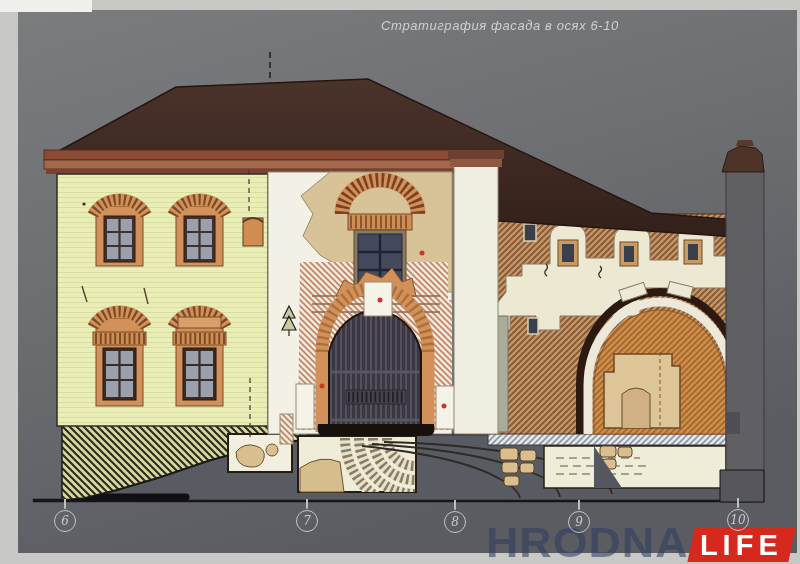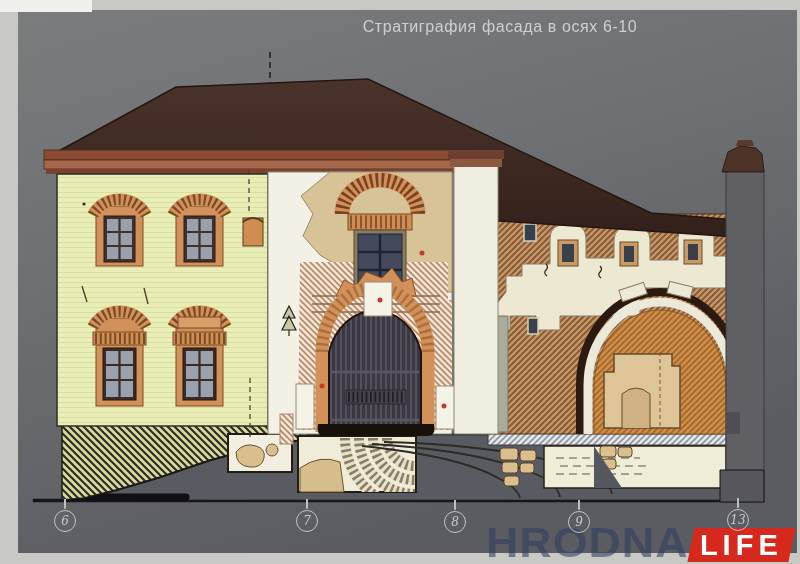--- a/index.html
+++ b/index.html
@@ -1,21 +1,21 @@
 <!DOCTYPE html>
 <html><head>
 <meta charset="utf-8">
 <style>
   html,body{margin:0;padding:0;background:#c8c8c4;}
   #stage{position:relative;width:800px;height:564px;overflow:hidden;
          font-family:"Liberation Sans",sans-serif;}
   #stage svg{position:absolute;left:0;top:0;z-index:1;}
   .slide-title{position:absolute;z-index:4;top:18px;left:250px;width:500px;
-    text-align:center;font-size:16px;letter-spacing:.6px;color:#ccd0d2;
-    font-family:"Liberation Sans",sans-serif;}
+    text-align:center;font-size:13px;letter-spacing:.6px;color:#ccd0d2;
+    font-family:"Liberation Sans",sans-serif;font-style:italic;}
   .axis{position:absolute;z-index:6;width:22px;text-align:center;}
   .axis .tick{width:1.5px;height:9px;background:#bcc0c1;margin:0 auto 2px auto;}
   .axis .bubble{width:20px;height:20px;border:1.5px solid #c2c5c6;border-radius:50%;
     color:#c8cbcc;font:italic 12px "DejaVu Serif",serif;line-height:20px;}
   .wm{position:absolute;z-index:5;left:486px;top:520px;height:42px;display:flex;align-items:flex-end;}
   .wm-name{font-size:43px;font-weight:800;letter-spacing:1px;line-height:40px;
     color:rgba(47,62,95,.58);transform:scaleX(1.04);transform-origin:left;}
   .wm-badge{margin-left:10px;margin-top:7px;height:34px;padding:0 9px;background:#d6281c;
     transform:skewX(-12deg);display:flex;align-items:center;}
   .wm-life{color:#fff;font-size:29px;font-weight:800;letter-spacing:5px;transform:skewX(12deg);}
@@ -257,21 +257,21 @@
 <div class="axis" style="left:444px;top:500px;">
   <div class="tick"></div>
   <div class="bubble">8</div>
 </div>
 <div class="axis" style="left:568px;top:500px;">
   <div class="tick"></div>
   <div class="bubble">9</div>
 </div>
 <div class="axis" style="left:727px;top:498px;">
   <div class="tick"></div>
-  <div class="bubble">13</div>
+  <div class="bubble">10</div>
 </div>
 
 <div class="wm">
   <span class="wm-name">HRODNA</span>
   <span class="wm-badge">
     <span class="wm-life">LIFE</span>
   </span>
 </div>
 
 </div>

